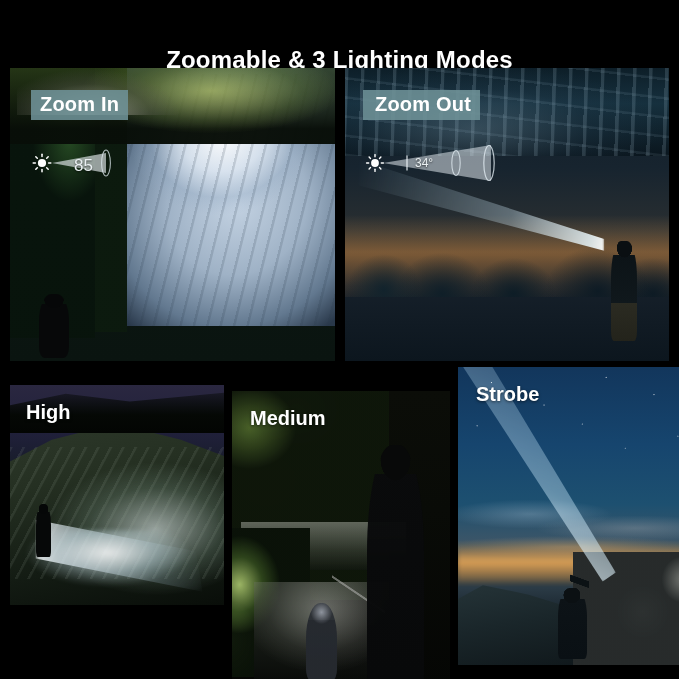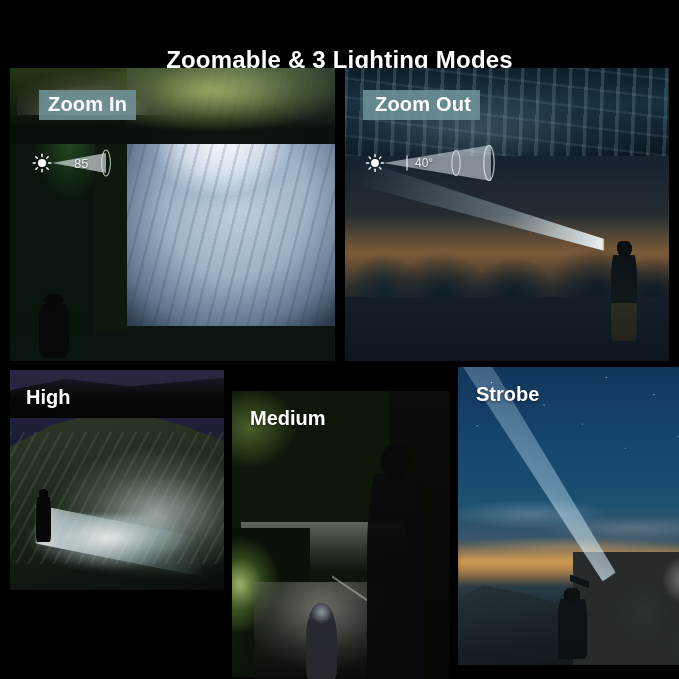--- a/index.html
+++ b/index.html
@@ -27,21 +27,21 @@
   }
   
   .plainlabel{
     position:absolute;color:#fff;font-size:20px;font-weight:bold;
     white-space:nowrap;text-shadow:0 1px 3px rgba(0,0,0,.55);
   }
 
   
   .beamwidget{position:absolute;}
   .beamdeg{
-    position:absolute;color:#e9eff1;font-size:13px;font-weight:normal;
+    position:absolute;color:#e9eff1;font-size:17px;font-weight:normal;
     text-shadow:0 1px 2px rgba(0,0,0,.6);
   }
 
   
   #p-zoomin{left:10px;top:68px;width:325px;height:293px;
     background:linear-gradient(180deg,#0d1a12 0%,#0a1410 100%);}
   .zi-cliff{
     position:absolute;left:26%;top:-4%;width:80%;height:92%;
     background:
       radial-gradient(ellipse 42% 34% at 48% 30%, rgba(255,255,255,.96) 0%, rgba(226,235,245,.78) 38%, rgba(150,172,196,.32) 66%, rgba(60,80,100,0) 85%),
@@ -119,21 +119,21 @@
   }
   .zo-person{
     position:absolute;right:10%;bottom:7%;width:8%;height:34%;
     background:
       radial-gradient(ellipse 40% 13% at 52% 7%, #0a0f12 0%, #0a0f12 72%, rgba(0,0,0,0) 74%),
       linear-gradient(180deg, rgba(0,0,0,0) 14%, #0c1317 14%, #10181c 62%, #2b2b22 62%, #23231b 100%);
     border-radius:38% 38% 10% 10%;
   }
 
   
-  #p-high{left:10px;top:370px;width:214px;height:220px;
+  #p-high{left:10px;top:385px;width:214px;height:220px;
     background:linear-gradient(180deg,#2a2740 0%,#20203a 22%,#121a20 46%,#080c0a 100%);}
   .hi-hill{
     position:absolute;left:-6%;top:12%;width:116%;height:92%;
     background:
       radial-gradient(ellipse 56% 42% at 64% 58%, rgba(226,238,236,.62) 0%, rgba(140,168,150,.26) 48%, rgba(0,0,0,0) 78%),
       linear-gradient(168deg, #2f3a2c 0%, #253022 32%, #131b13 68%, #070b07 100%);
     clip-path:polygon(0% 28%, 22% 14%, 48% 6%, 74% 14%, 100% 26%, 100% 100%, 0% 100%);
   }
   .hi-rocks{
     position:absolute;left:0;top:28%;width:100%;height:60%;
@@ -280,21 +280,21 @@
     <div class="scene">
       <div class="layer zi-cliff"></div>
       <div class="layer zi-rockstreaks"></div>
       <div class="layer zi-treeL"></div>
       <div class="layer zi-treeR"></div>
       <div class="layer zi-grass"></div>
       <div class="layer zi-path"></div>
       <div class="zi-person"></div>
     </div>
 
-    <div class="badge" style="left:29px;top:22px;">Zoom In</div>
+    <div class="badge" style="left:21px;top:22px;">Zoom In</div>
 
     <div class="beamwidget" style="left:20px;top:80px;width:120px;height:30px;">
       <svg width="120" height="30" viewBox="0 0 120 30">
         <g>
           <circle cx="12" cy="15" r="4.1" fill="#ffffff"></circle>
           <g stroke="#ffffff" stroke-width="1.5" stroke-linecap="round">
             <line x1="12" y1="6.2" x2="12" y2="8.4"></line>
               <line x1="12" y1="21.6" x2="12" y2="23.8"></line>
             <line x1="3.2" y1="15" x2="5.4" y2="15"></line>
               <line x1="18.6" y1="15" x2="20.8" y2="15"></line>
@@ -336,21 +336,21 @@
               <line x1="16.5" y1="25.5" x2="17.9" y2="26.9"></line>
             <line x1="17.9" y1="15.1" x2="16.5" y2="16.5"></line>
               <line x1="7.5" y1="25.5" x2="6.1" y2="26.9"></line>
           </g>
         </g>
         <polygon points="20,21 128,3 128,39" fill="rgba(232,240,246,0.52)"></polygon>
         <path d="M44 13.6 L44 28.4" stroke="rgba(240,246,250,0.85)" stroke-width="1.3" fill="none"></path>
         <ellipse cx="93" cy="21" rx="4.2" ry="12.5" fill="none" stroke="rgba(226,236,242,0.78)" stroke-width="1.1"></ellipse>
         <ellipse cx="126" cy="21" rx="5.2" ry="17.5" fill="none" stroke="rgba(226,236,242,0.80)" stroke-width="1.2"></ellipse>
       </svg>
-      <div class="beamdeg" style="left:52px;top:14px;font-size:12px;">40°</div>
+      <div class="beamdeg" style="left:52px;top:14px;font-size:12px;">34°</div>
     </div>
   </div>
 
   <div class="panel" id="p-high">
     <div class="scene">
       <div class="layer hi-hill"></div>
       <div class="layer hi-rocks"></div>
       <div class="hi-beam"></div>
       <div class="hi-floor"></div>
       <div class="layer hi-fg"></div>

